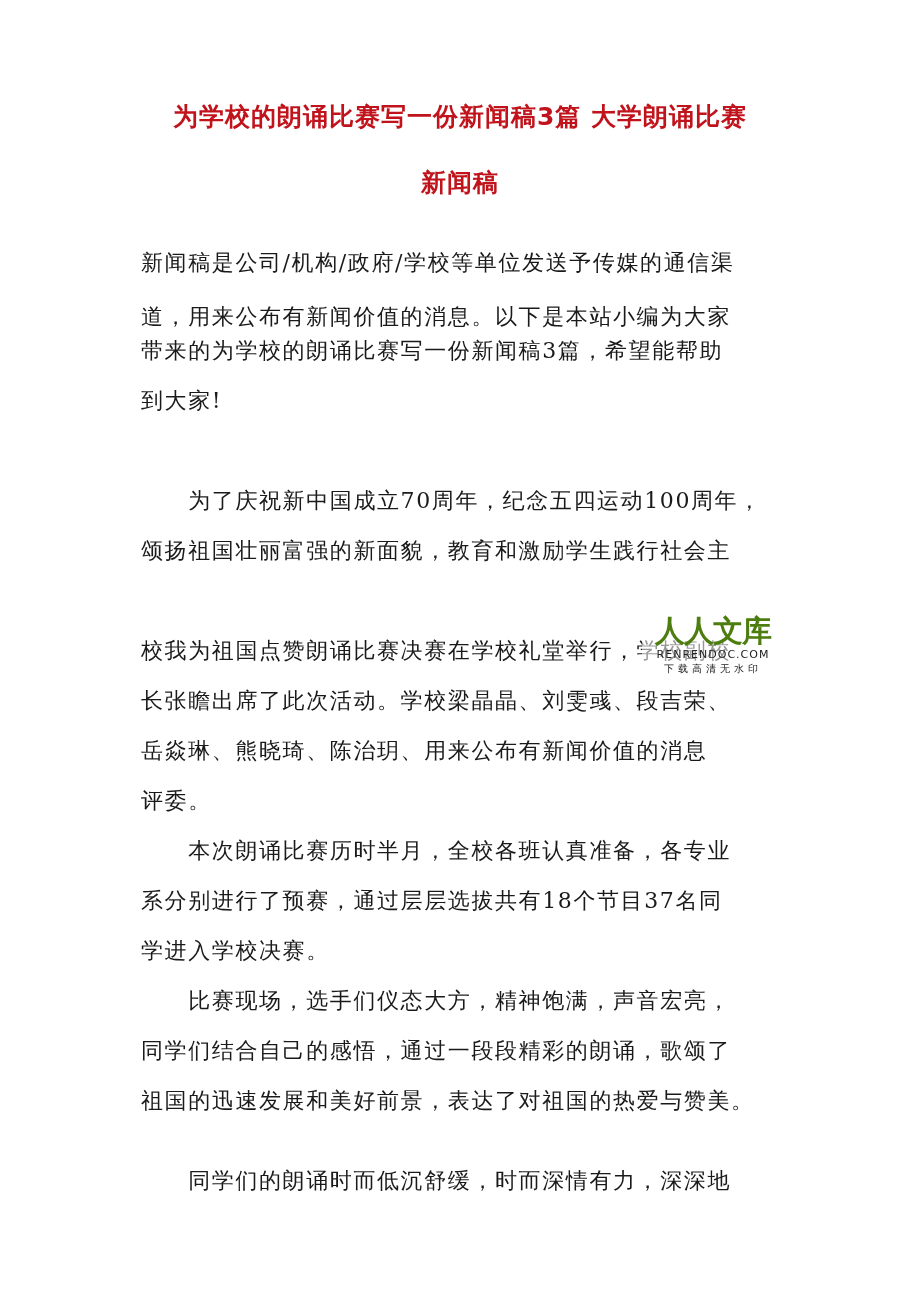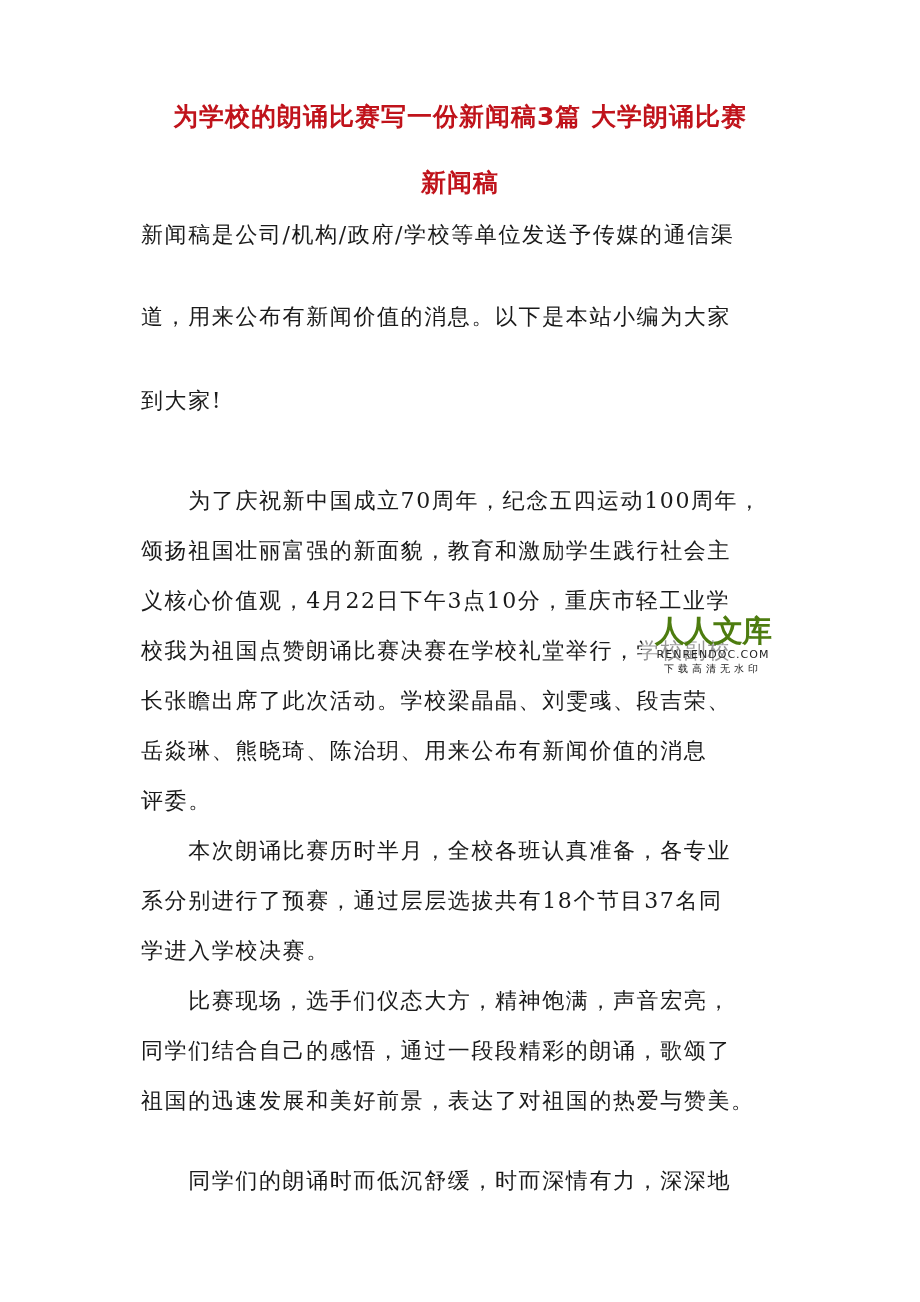--- a/index.html
+++ b/index.html
@@ -22,26 +22,26 @@
             letter-spacing: 4px; line-height: 14px; }
   .wm-bg { position: absolute; left: 642px; top: 616px; width: 136px; height: 70px; background: rgba(255,255,255,0.55); }
 </style>
 </head>
 <body>
 
 <div class="page">
   <div class="title l1">为学校的朗诵比赛写一份新闻稿3篇 大学朗诵比赛</div>
   <div class="title l2">新闻稿</div>
 
-  <div class="line" style="top:220px">新闻稿是公司/机构/政府/学校等单位发送予传媒的通信渠</div>
+  <div class="line" style="top:248px">新闻稿是公司/机构/政府/学校等单位发送予传媒的通信渠</div>
   <div class="line" style="top:302px">道，用来公布有新闻价值的消息。以下是本站小编为大家</div>
+  <div class="line" style="top:336px">带来的为学校的朗诵比赛写一份新闻稿3篇，希望能帮助</div>
   <div class="line" style="top:386px">到大家!</div>
   <div class="line" style="top:486px">　　为了庆祝新中国成立70周年，纪念五四运动100周年，</div>
   <div class="line" style="top:536px">颂扬祖国壮丽富强的新面貌，教育和激励学生践行社会主</div>
-  <div class="line" style="top:586px">义核心价值观，4月22日下午3点10分，重庆市轻工业学</div>
   <div class="line" style="top:686px">长张瞻出席了此次活动。学校梁晶晶、刘雯彧、段吉荣、</div>
   <div class="line" style="top:636px">校我为祖国点赞朗诵比赛决赛在学校礼堂举行，学校副校</div>
   <div class="line" style="top:736px">岳焱琳、熊晓琦、陈治玥、用来公布有新闻价值的消息</div>
   <div class="line" style="top:786px">评委。</div>
   <div class="line" style="top:836px">　　本次朗诵比赛历时半月，全校各班认真准备，各专业</div>
   <div class="line" style="top:886px">系分别进行了预赛，通过层层选拔共有18个节目37名同</div>
   <div class="line" style="top:936px">学进入学校决赛。</div>
   <div class="line" style="top:986px">　　比赛现场，选手们仪态大方，精神饱满，声音宏亮，</div>
   <div class="line" style="top:1036px">同学们结合自己的感悟，通过一段段精彩的朗诵，歌颂了</div>
   <div class="line" style="top:1086px">祖国的迅速发展和美好前景，表达了对祖国的热爱与赞美。</div>

